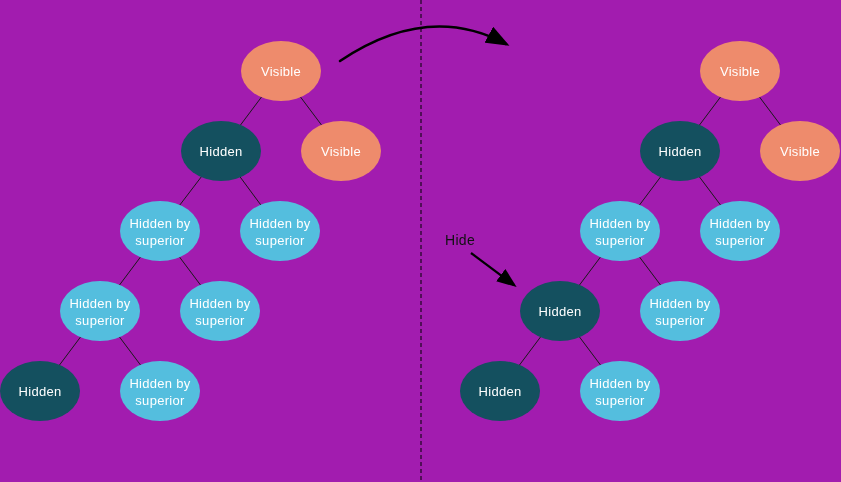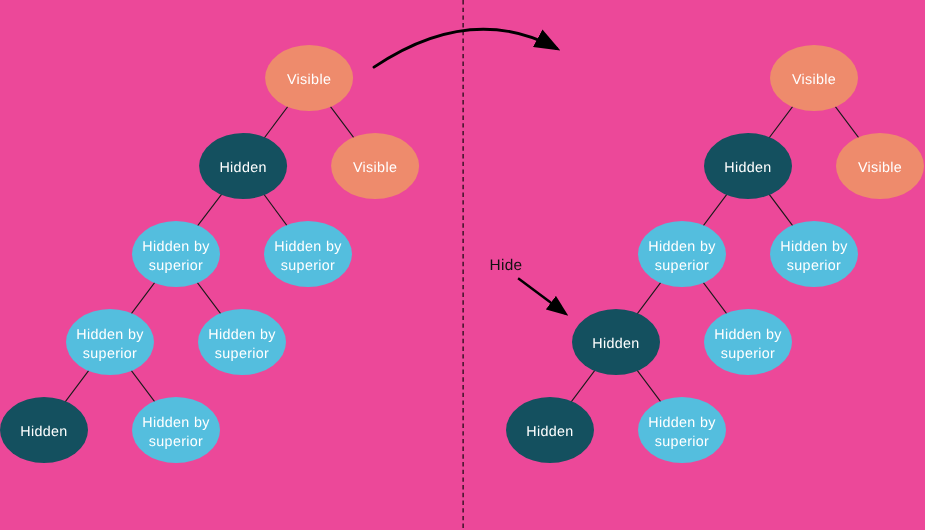--- a/index.html
+++ b/index.html
@@ -1,20 +1,20 @@
 <!DOCTYPE html>
 <html><head>
 <meta charset="utf-8">
 <style>
   html, body { margin: 0; padding: 0; background: #ffffff; }
   .canvas {
     position: relative;
     width: 841px;
     height: 482px;
-    background: #ec4899;
+    background: #a21caf;
     overflow: hidden;
     font-family: "Liberation Sans", sans-serif;
   }
   svg text {
     font-family: "Liberation Sans", sans-serif;
     letter-spacing: 0.3px;
   }
   .node-label {
     font-size: 13px;
     font-weight: 500;

